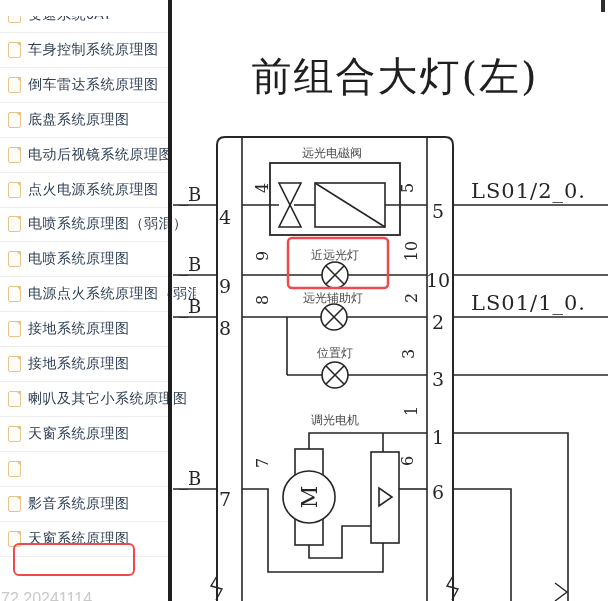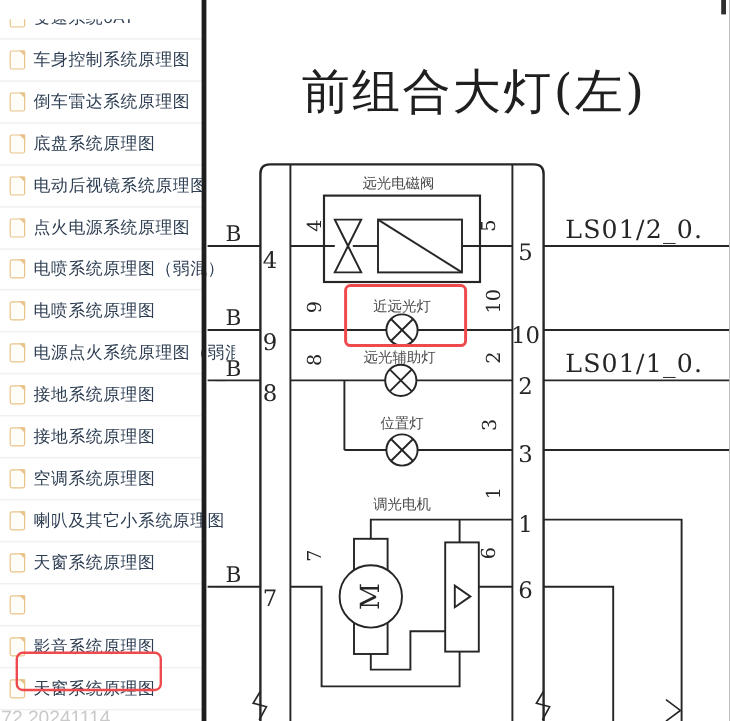--- a/index.html
+++ b/index.html
@@ -78,24 +78,20 @@
       <div class="side-item">
         <span class="file-ico"></span>
         <span class="side-label">接地系统原理图</span>
       </div>
       <div class="side-item">
         <span class="file-ico"></span>
         <span class="side-label">接地系统原理图</span>
       </div>
       <div class="side-item">
         <span class="file-ico"></span>
-        <span class="side-label">空调系统原理图</span>
-      </div>
-      <div class="side-item">
-        <span class="file-ico"></span>
         <span class="side-label">喇叭及其它小系统原理图</span>
       </div>
       <div class="side-item">
         <span class="file-ico"></span>
         <span class="side-label">天窗系统原理图</span>
       </div>
       <div class="side-item">
         <span class="file-ico"></span>
       </div>
       <div class="side-item">

